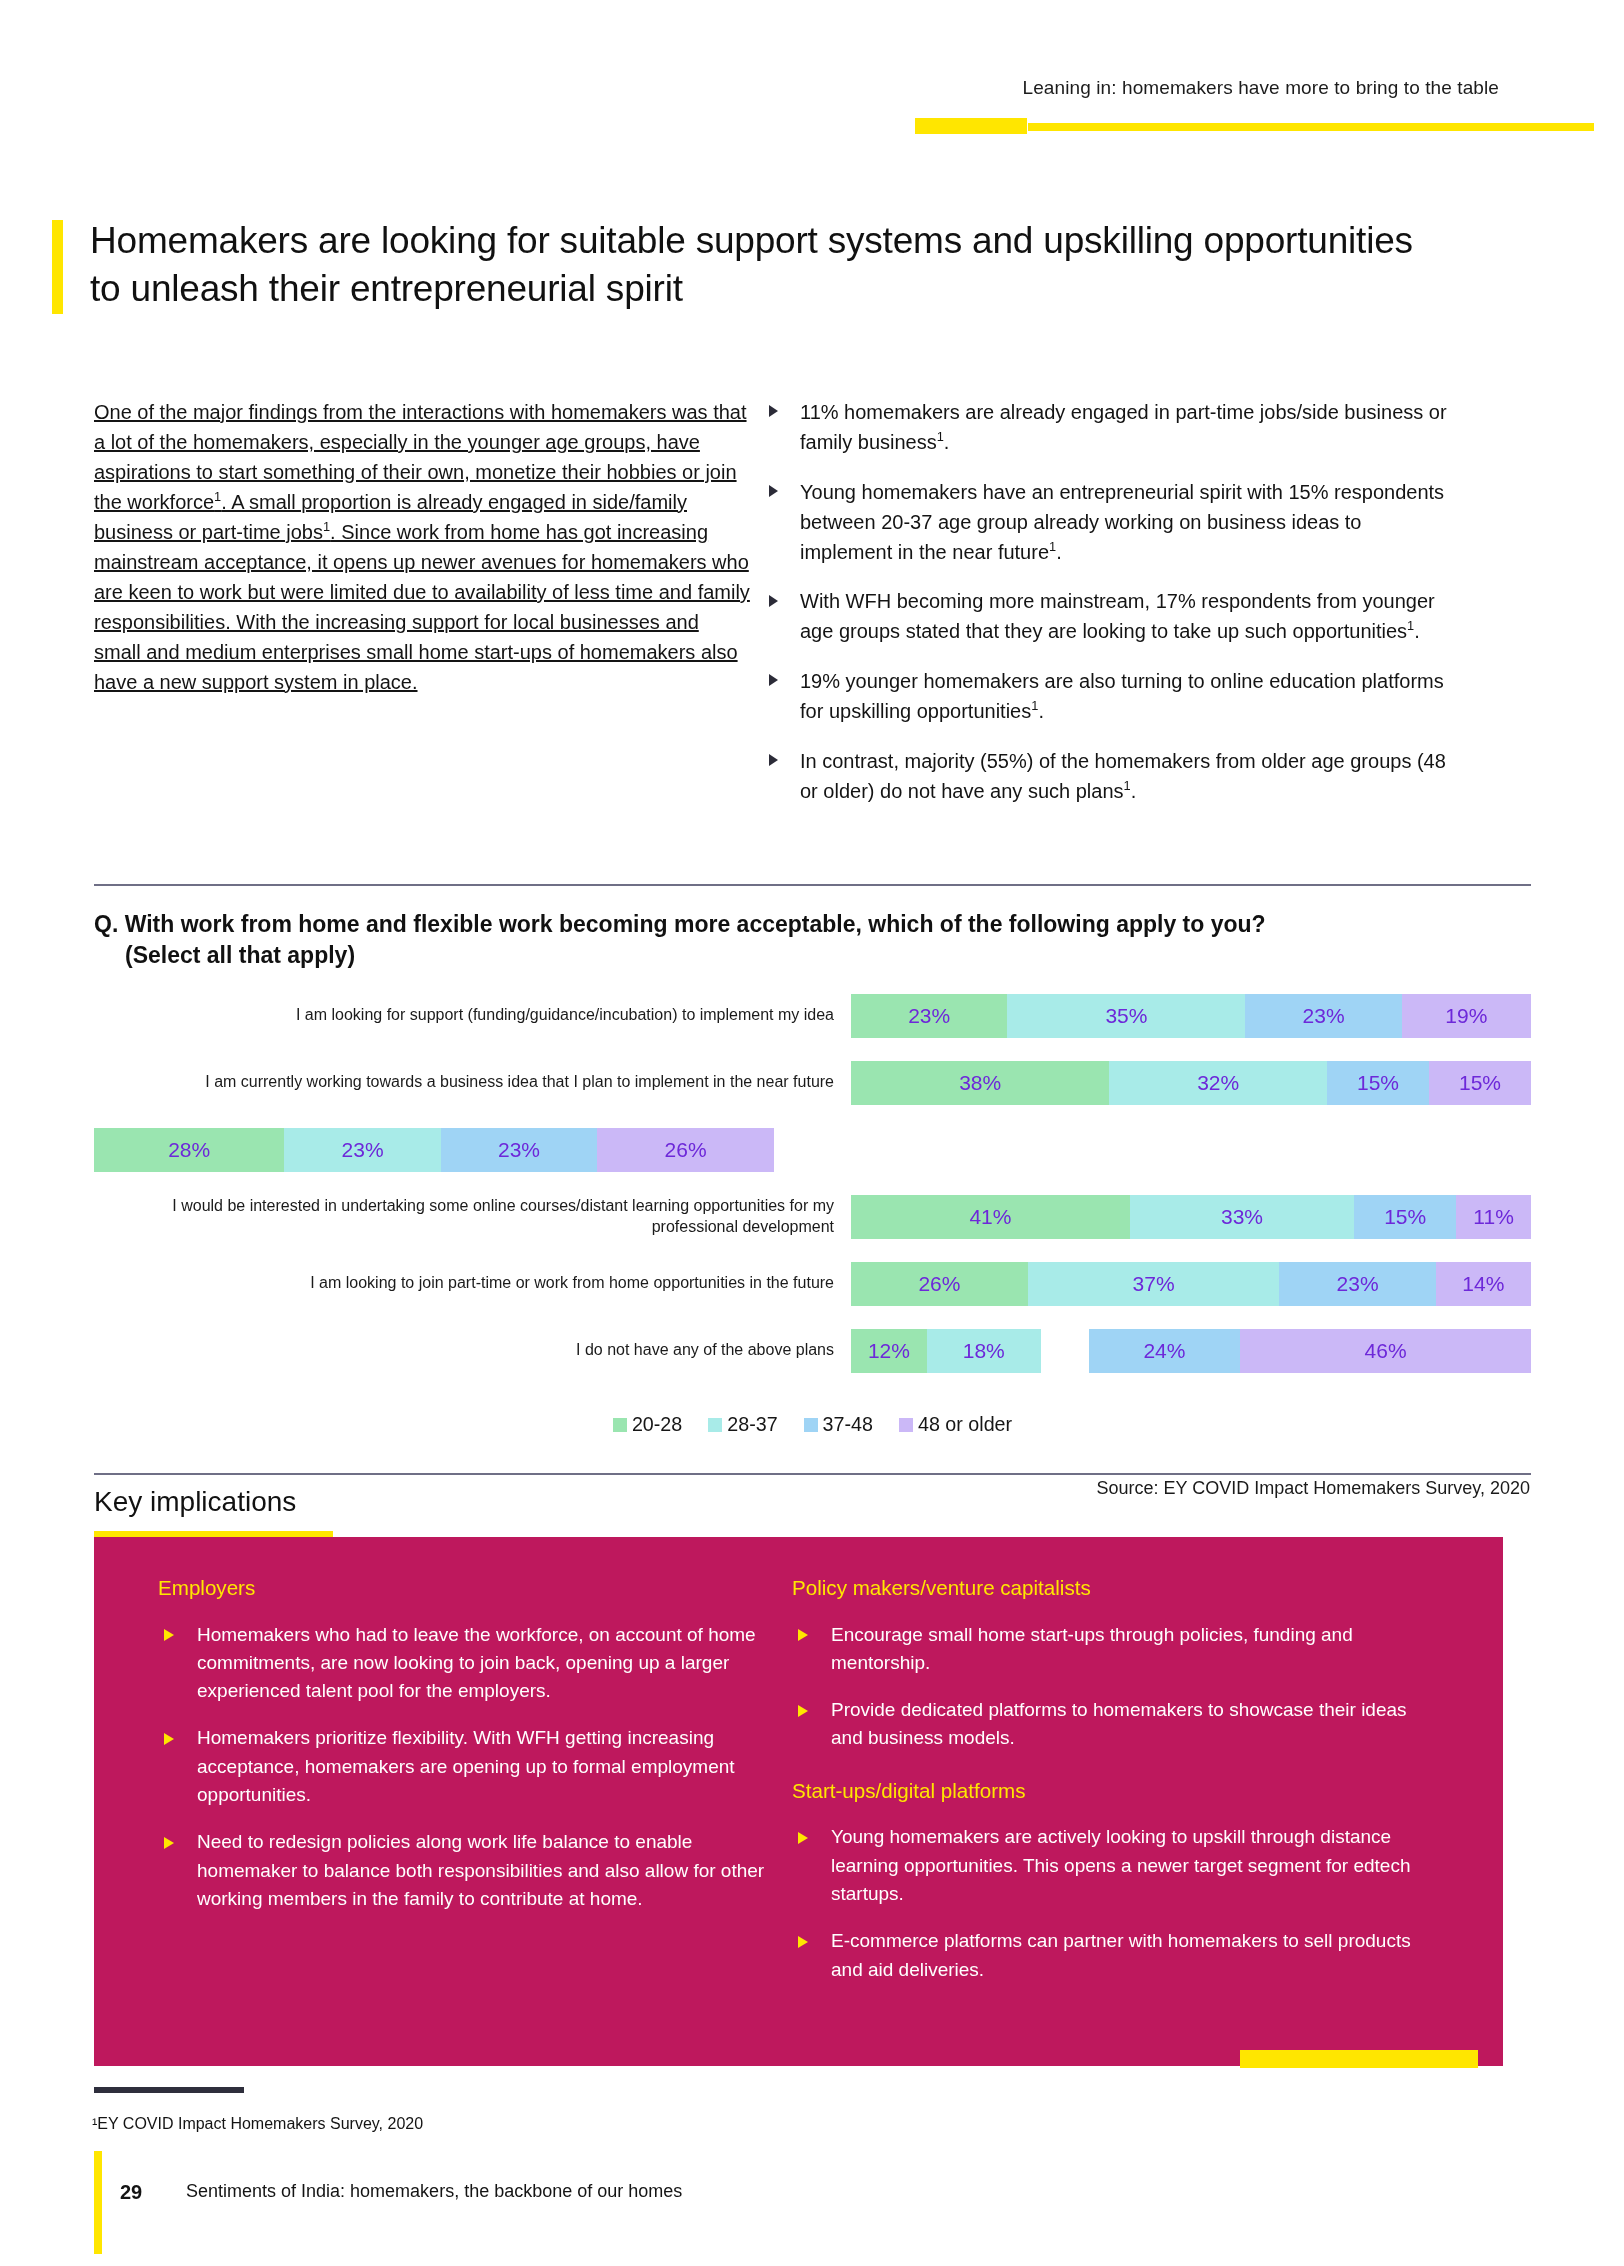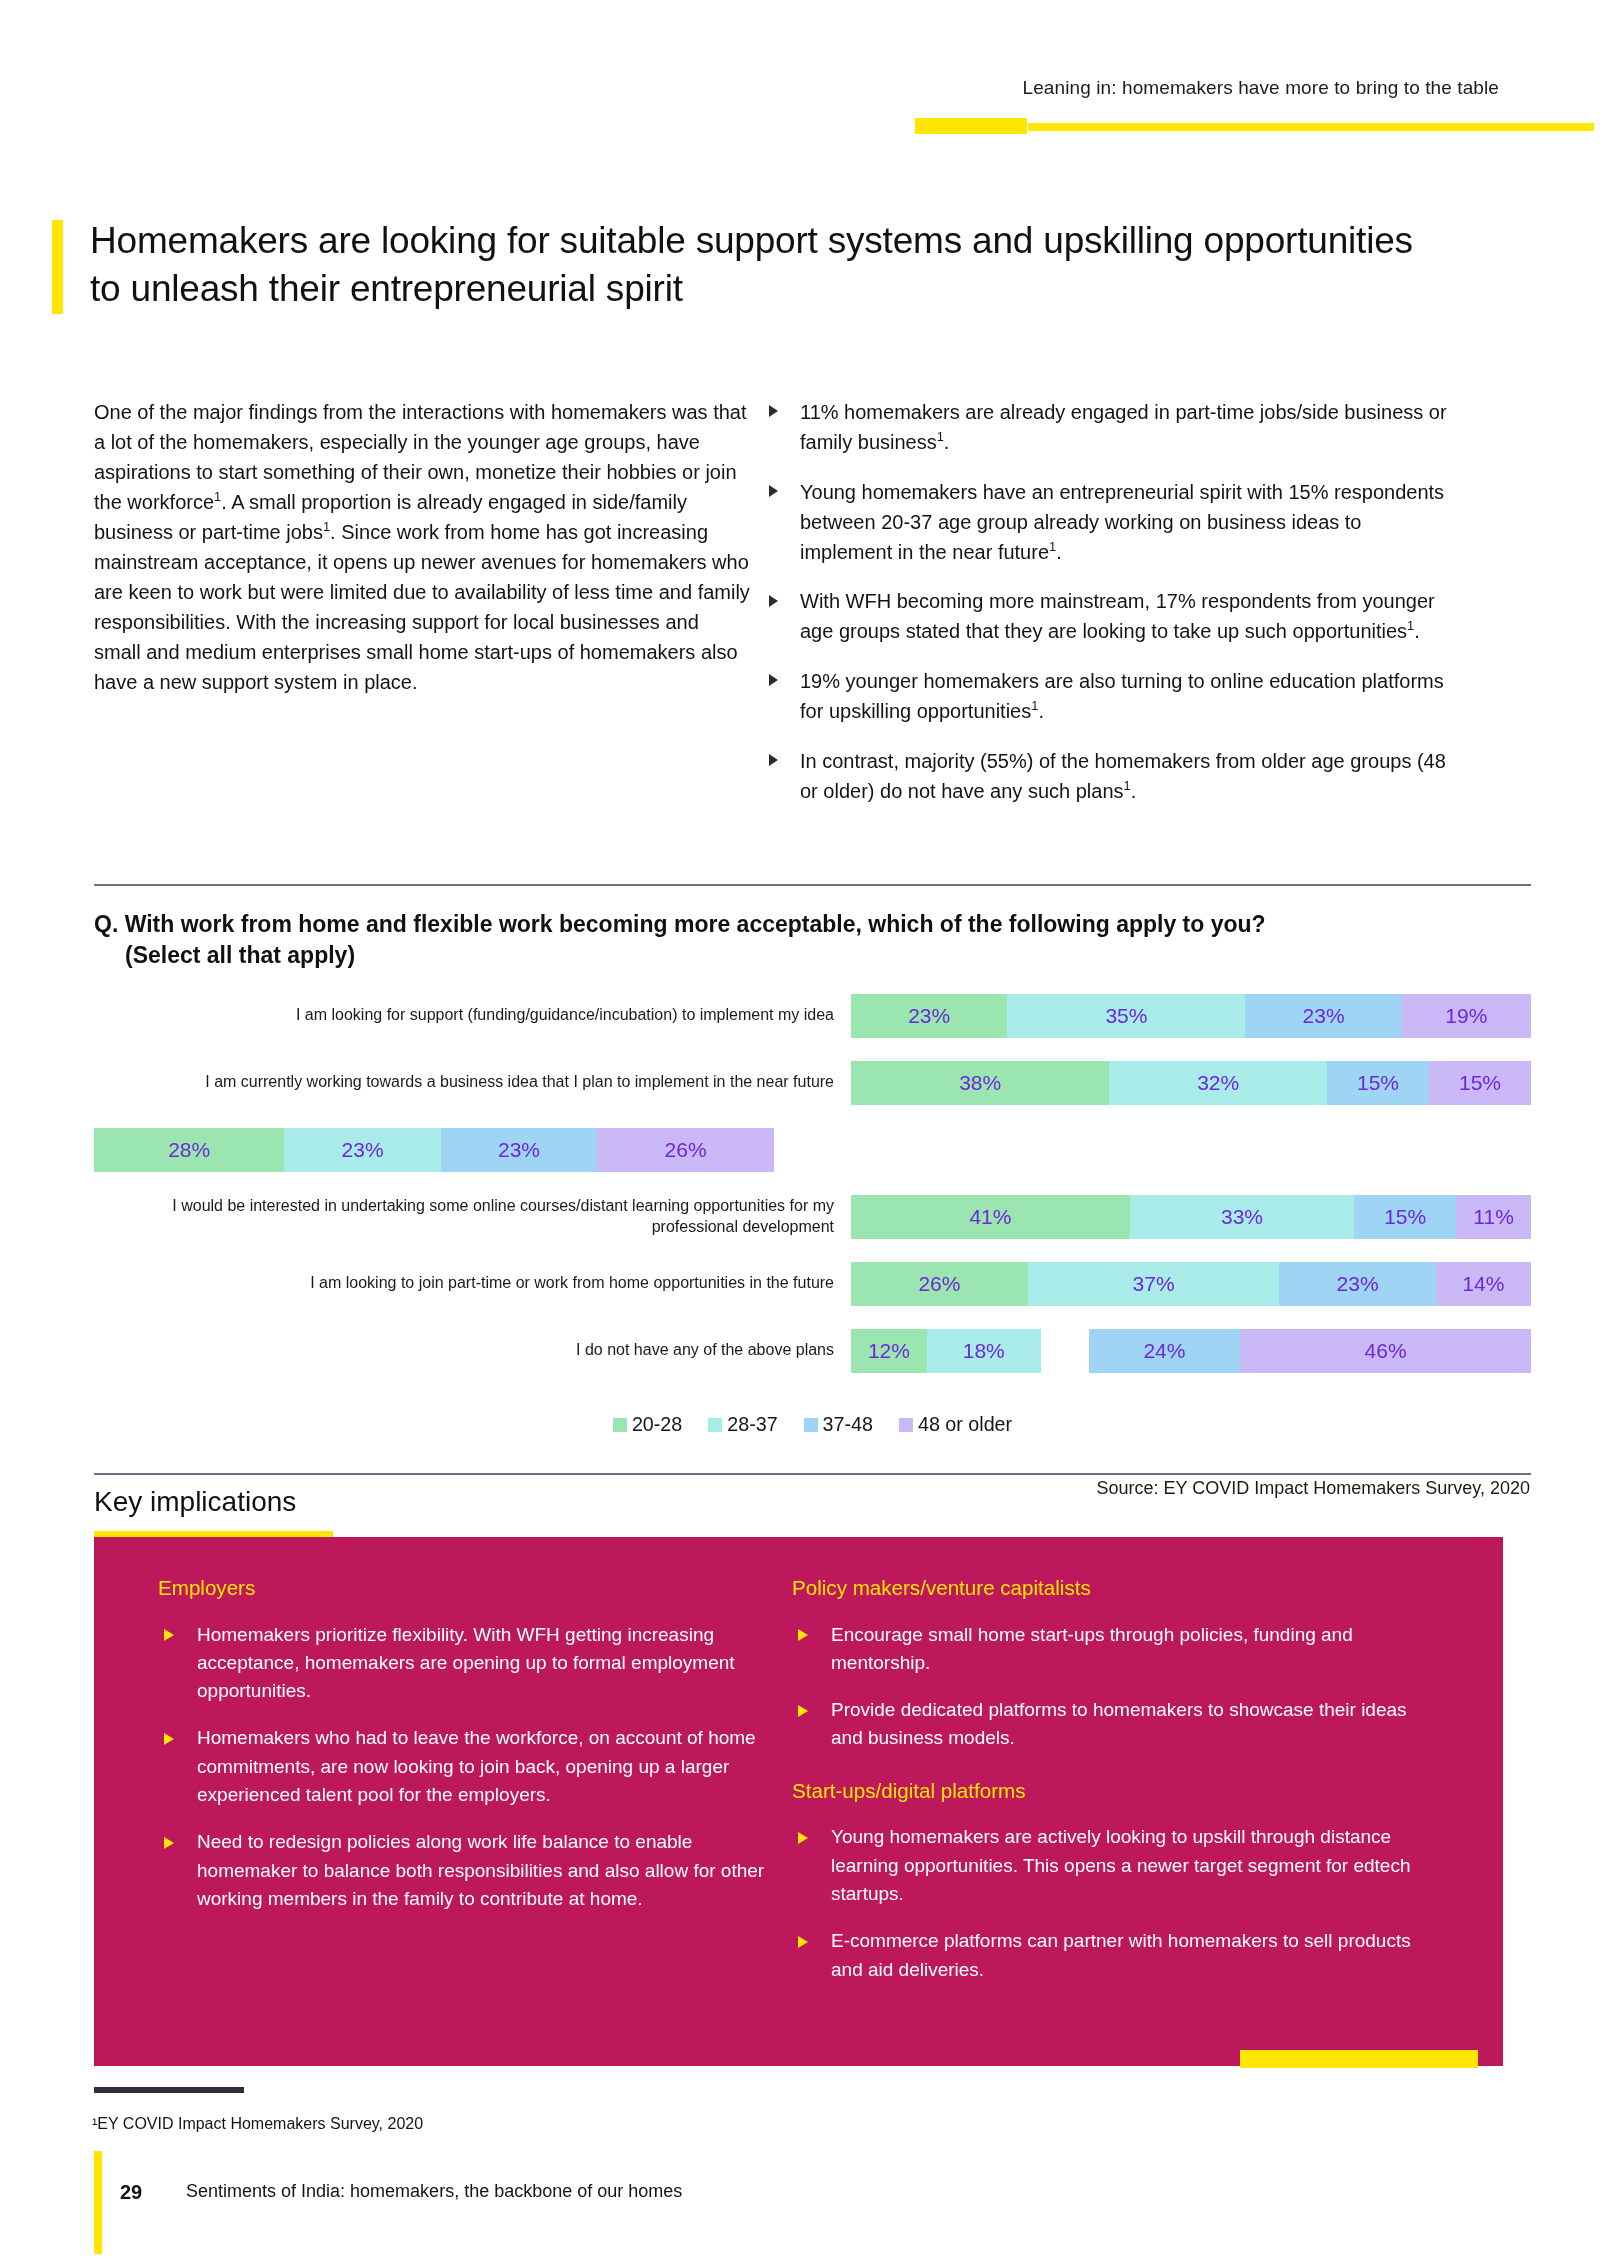--- a/index.html
+++ b/index.html
@@ -33,21 +33,21 @@
   }
   .title {
     position: absolute; left: 90px; top: 217px; width: 1330px;
     font-size: 37px; font-weight: 400; line-height: 1.3; color: #111111;
     letter-spacing: -0.2px;
   }
 
   
   .intro-left {
     position: absolute; left: 94px; top: 397px; width: 656px;
-    font-size: 20px; line-height: 1.50; color: #141414;
+    font-size: 20px; line-height: 1.50; color: #141414; text-decoration: underline;
   }
   .intro-right {
     position: absolute; left: 764px; top: 397px; width: 693px;
     font-size: 20px; line-height: 1.50; color: #141414;
   }
   .bul { position: relative; padding-left: 36px; margin-bottom: 19.7px; }
   .bul:last-child { margin-bottom: 0; }
   .bul .tri {
     position: absolute; left: 4.7px; top: 8.4px;
     width: 0; height: 0;
@@ -285,22 +285,22 @@
       </div>
     </div>
 
   <div class="ki-title">Key implications</div>
   <div class="ki-underline"></div>
   <div class="source">Source: EY COVID Impact Homemakers Survey, 2020</div>
 
   <div class="panel">
     <div class="panel-col left" id="panel-left">
         <h3>Employers</h3>
+        <div class="pbul"><span class="tri"></span><span>Homemakers who had to leave the workforce, on account of home commitments, are now looking to join back, opening up a larger experienced talent pool for the employers.</span></div>
         <div class="pbul"><span class="tri"></span><span>Homemakers prioritize flexibility. With WFH getting increasing acceptance, homemakers are opening up to formal employment opportunities.</span></div>
-        <div class="pbul"><span class="tri"></span><span>Homemakers who had to leave the workforce, on account of home commitments, are now looking to join back, opening up a larger experienced talent pool for the employers.</span></div>
         <div class="pbul"><span class="tri"></span><span>Need to redesign policies along work life balance to enable homemaker to balance both responsibilities and also allow for other working members in the family to contribute at home.</span></div>
       </div>
     <div class="panel-col right" id="panel-right">
         <h3>Policy makers/venture capitalists</h3>
         <div class="pbul"><span class="tri"></span><span>Encourage small home start-ups through policies, funding and mentorship.</span></div>
         <div class="pbul"><span class="tri"></span><span>Provide dedicated platforms to homemakers to showcase their ideas and business models.</span></div>
         <h3 class="second">Start-ups/digital platforms</h3>
         <div class="pbul"><span class="tri"></span><span>Young homemakers are actively looking to upskill through distance learning opportunities. This opens a newer target segment for edtech startups.</span></div>
         <div class="pbul"><span class="tri"></span><span>E-commerce platforms can partner with homemakers to sell products and aid deliveries.</span></div>
       </div>

